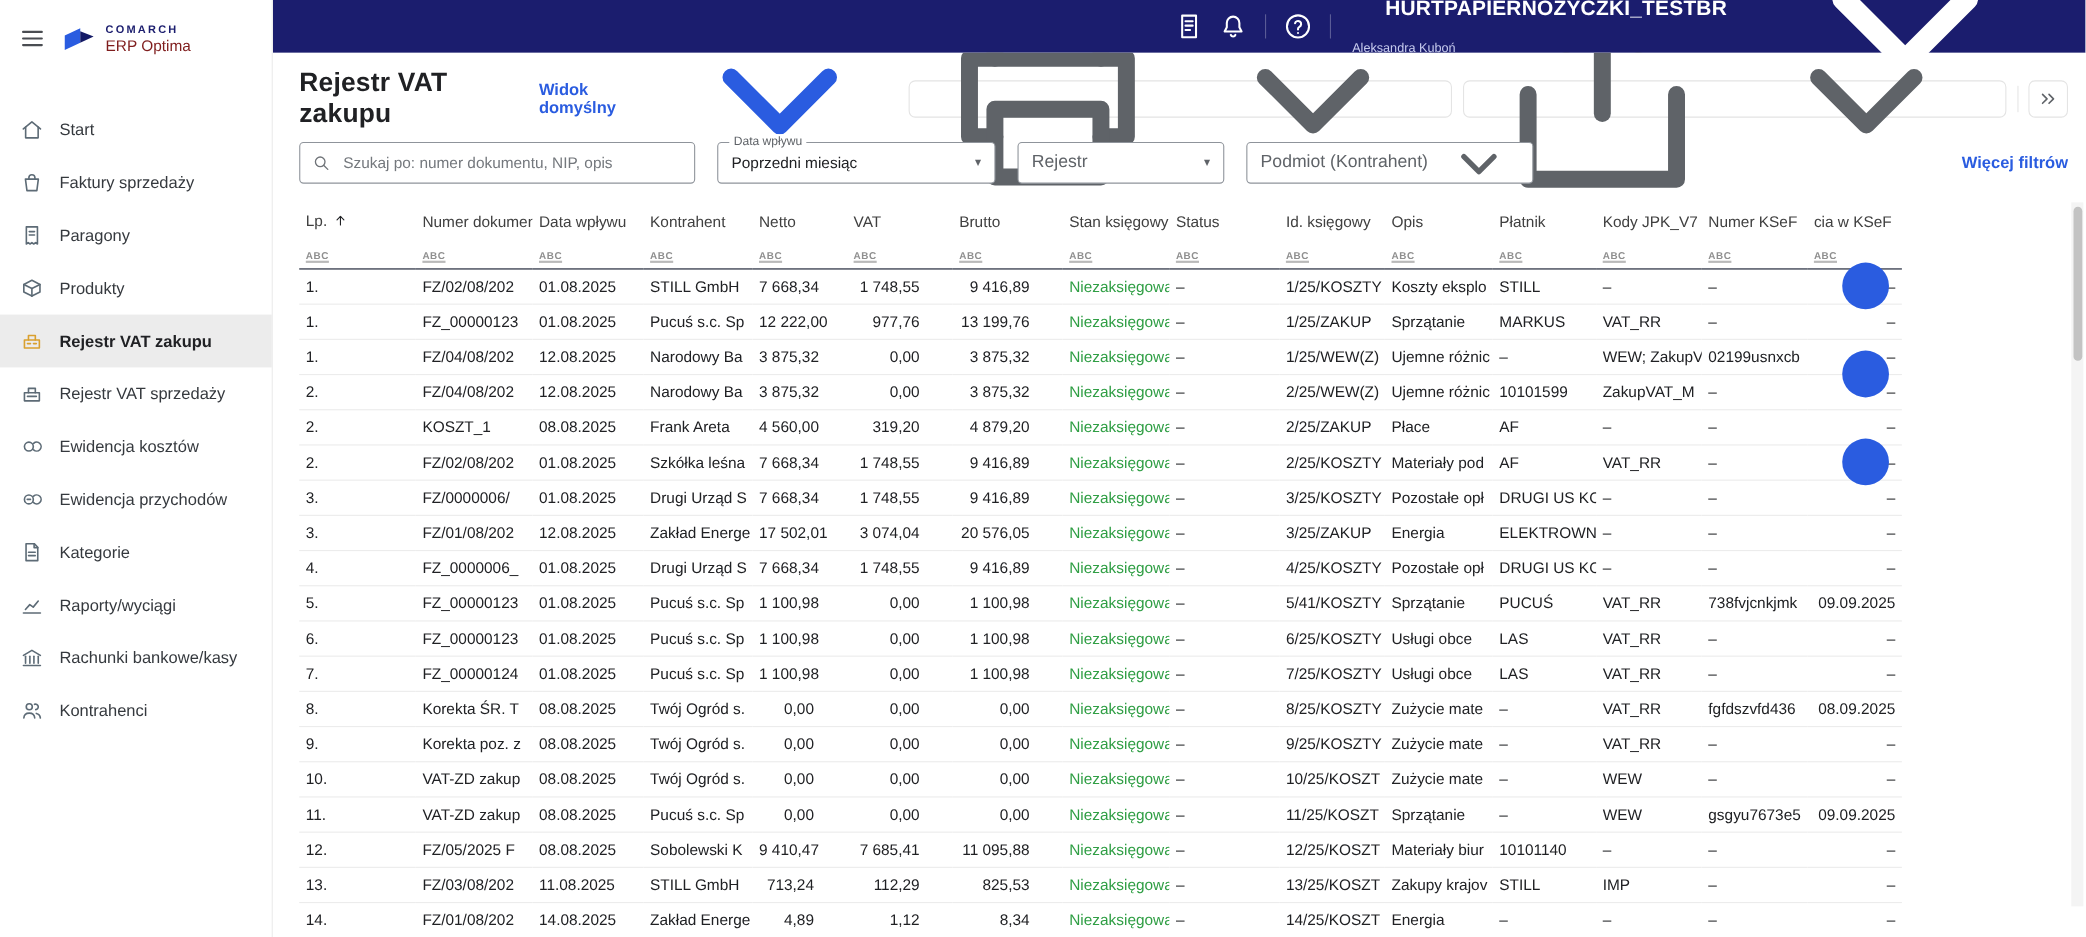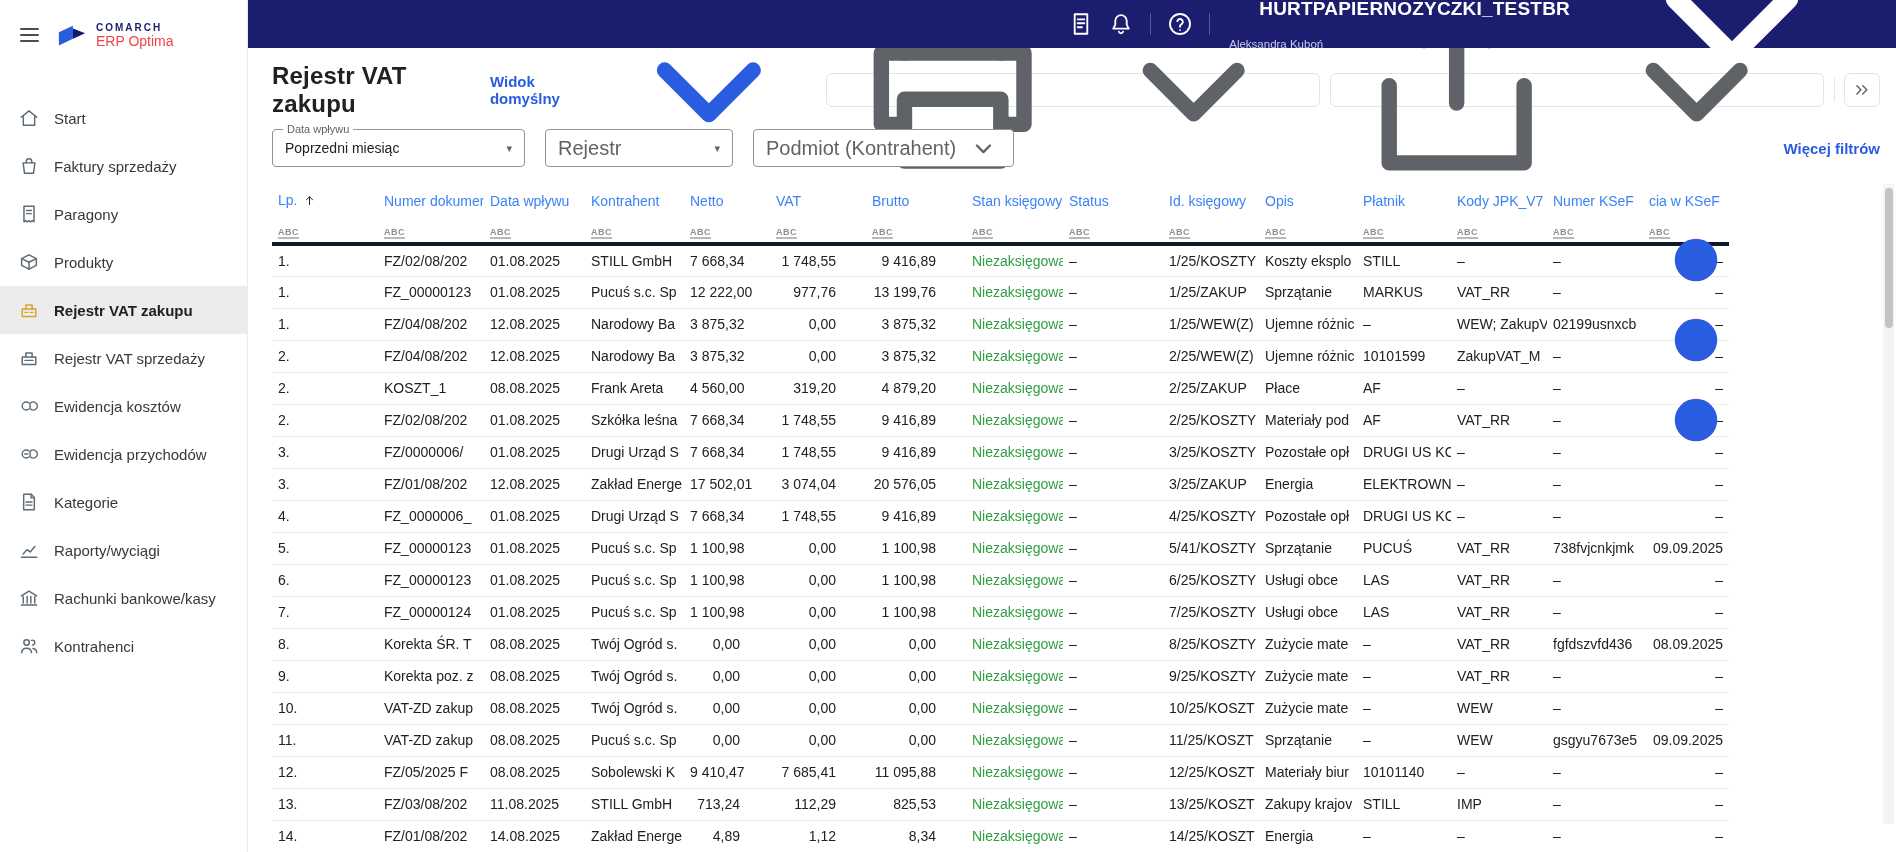--- a/index.html
+++ b/index.html
@@ -7,21 +7,21 @@
     font-family:"Liberation Sans","DejaVu Sans",sans-serif; background:#fff; color:#202124; }
   .app { display:flex; width:1896px; height:852px; }
 
   
   .sidebar { flex:0 0 248px; width:248px; background:#fff; border-right:1px solid #ebebeb; z-index:2; }
   .sidebar-head { height:70px; display:flex; align-items:center; padding:0 10px 0 14px; gap:12px; }
   .hamburger { background:none; border:none; cursor:pointer; display:flex; flex-direction:column; gap:4px; padding:6px; }
   .hamburger span { display:block; width:19px; height:2px; background:#4a4d52; border-radius:1px; }
   .brand { display:flex; align-items:flex-end; gap:9px; }
   .brand-text .l1 { font-size:10px; font-weight:700; letter-spacing:2px; color:#1b1d6e; }
-  .brand-text .l2 { font-size:14px; color:#ef4444; margin-top:0; }
+  .brand-text .l2 { font-size:14px; color:#7f1d1d; margin-top:0; }
   .nav { padding-top:24px; }
   .nav-item { height:48px; display:flex; align-items:center; gap:14px; padding:0 14px 0 18px; cursor:pointer; color:#35393e; }
   .nav-item .icon { width:22px; height:22px; color:#5d6b76; display:flex; align-items:center; justify-content:center; flex:0 0 22px; }
   .nav-item .icon svg { width:22px; height:22px; }
   .nav-item.active { background:#ececec; }
   .nav-item.active .nav-label { font-weight:700; color:#202124; }
   .nav-item.active .icon { color:#d9a02e; }
   .nav-label { font-size:15px; white-space:nowrap; }
 
   
@@ -51,34 +51,34 @@
 
   
   .filters { display:flex; align-items:center; gap:20px; margin-top:18px; height:40px; padding-right:16px; }
   .search-box { width:360px; height:38px; border:1px solid #8f949b; border-radius:4px; display:flex; align-items:center; padding:0 10px; gap:9px; background:#fff; }
   .search-box svg { width:18px; height:18px; color:#6f7378; flex:0 0 18px; }
   .search-box input { border:none; outline:none; flex:1; font-size:14px; font-family:inherit; color:#202124; background:transparent; }
   .search-box input::placeholder { color:#74787d; }
   .select { position:relative; height:38px; border:1px solid #8f949b; border-radius:4px; display:flex; align-items:center; justify-content:space-between; padding:0 12px; gap:10px; cursor:pointer; background:#fff; }
   .select .float-label { position:absolute; top:-8px; left:10px; background:#fff; padding:0 4px; font-size:11px; color:#5f6368; line-height:1.3; }
   .select-value { font-size:14px; color:#202124; white-space:nowrap; }
-  .select-placeholder { font-size:20px; color:#5f6368; white-space:nowrap; }
+  .select-placeholder { font-size:16px; color:#5f6368; white-space:nowrap; }
   .caret { color:#5f6368; font-size:11px; line-height:1; }
   .select .chev svg { width:17px; height:17px; color:#5f6368; display:block; }
   .sel-date { width:253px; } .sel-reg { width:188px; } .sel-sub { width:261px; }
   .more-filters { margin-left:auto; color:#2a5ce0; font-size:15px; font-weight:700; text-decoration:none; white-space:nowrap; cursor:pointer; }
 
   
   .table-zone { position:relative; margin-top:16px; height:640px; }
   table { border-collapse:collapse; table-layout:fixed; width:1457px; }
   th, td { padding:0 6px; white-space:nowrap; overflow:hidden; text-align:left; font-weight:400; }
-  thead tr.cols th { height:34px; font-size:14px; color:#3b82f6; vertical-align:middle; }
+  thead tr.cols th { height:34px; font-size:14px; color:#404040; vertical-align:middle; }
   thead tr.cols th .sort { display:inline-block; vertical-align:-3px; margin-left:5px; color:#202124; }
   thead tr.cols th .sort svg { width:15px; height:15px; }
-  tr.filter-cells td { height:26px; border-bottom:4px solid #0f172a; vertical-align:middle; }
+  tr.filter-cells td { height:26px; border-bottom:1px solid #0f172a; vertical-align:middle; }
   .abc { display:inline-block; font-size:9px; font-weight:700; color:#8f8f8f; border-bottom:2px solid #b9b9b9; line-height:1.15; letter-spacing:.5px; cursor:pointer; }
   tbody td { height:32px; font-size:14px; color:#202124; border-bottom:1px solid #ececec; }
   tbody tr { cursor:pointer; }
   td.num { text-align:right; padding-right:30px; }
   td.num-last { text-align:right; padding-right:6px; }
   td.green { color:#2f9e44; }
 
   .col-menu { position:absolute; top:4px; right:48px; background:none; border:none; color:#2a5ce0; cursor:pointer; padding:2px; }
   .col-menu svg { width:20px; height:20px; display:block; }
   .scrollbar { position:absolute; top:0; right:2px; width:11px; height:100%; background:#f4f4f4; }
@@ -324,20 +324,29 @@
                 <svg viewBox="0 0 24 24" fill="none" stroke="currentColor" stroke-width="1.6" stroke-linecap="round" stroke-linejoin="round" style="width: 100%; height: 100%;">
                   <path d="M6.5 7.5 11 12l-4.5 4.5"></path>
                   <path d="M13 7.5 17.5 12 13 16.5"></path>
                 </svg>
               </span>
           </button>
         </div>
       </div>
 
       <div class="filters">
+        <div class="search-box">
+          <span class="ic" style="display: inline-flex;">
+              <svg viewBox="0 0 24 24" fill="none" stroke="currentColor" stroke-width="1.6" stroke-linecap="round" stroke-linejoin="round" style="width: 100%; height: 100%;">
+                <circle cx="10.8" cy="10.8" r="5.8"></circle>
+                <path d="M15.2 15.2 20 20"></path>
+              </svg>
+            </span>
+          <input type="text" placeholder="Szukaj po: numer dokumentu, NIP, opis" style="">
+        </div>
         <div class="select sel-date">
           <span class="float-label">Data wpływu</span>
           <span class="select-value">Poprzedni miesiąc</span>
           <span class="caret">▾</span>
         </div>
         <div class="select sel-reg">
           <span class="select-placeholder">Rejestr</span>
           <span class="caret">▾</span>
         </div>
         <div class="select sel-sub">

